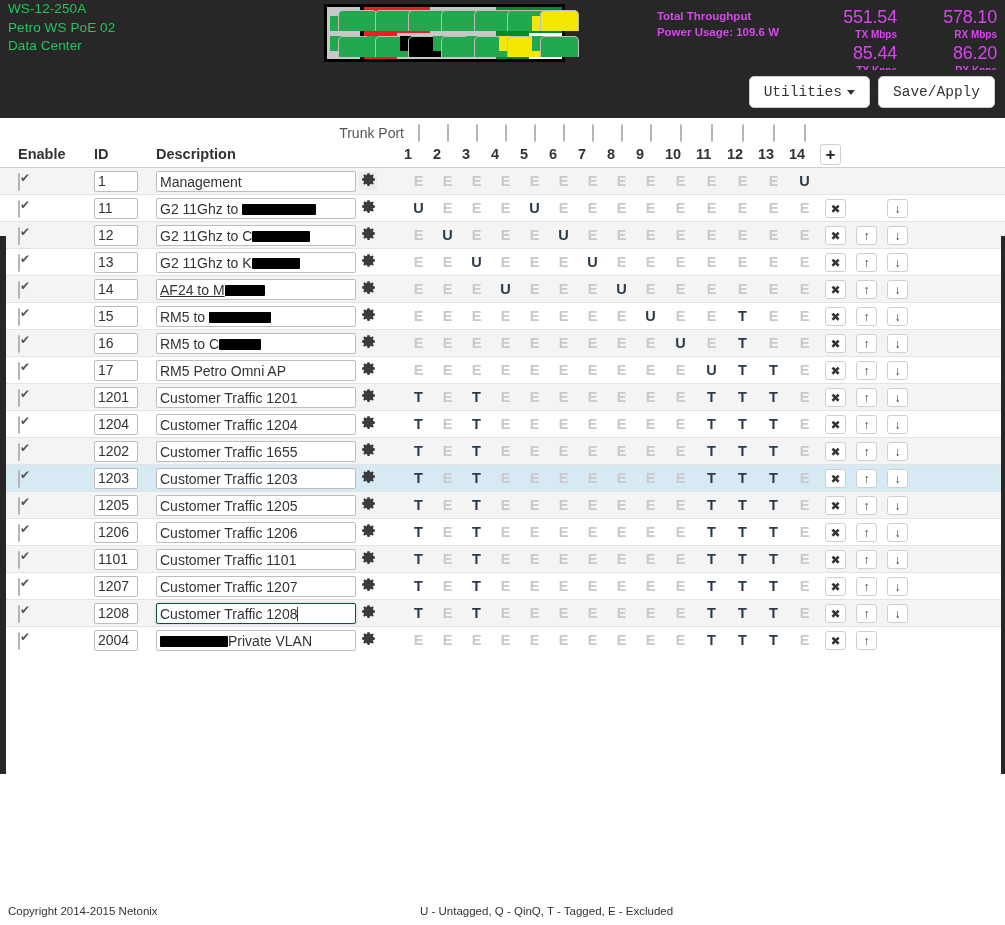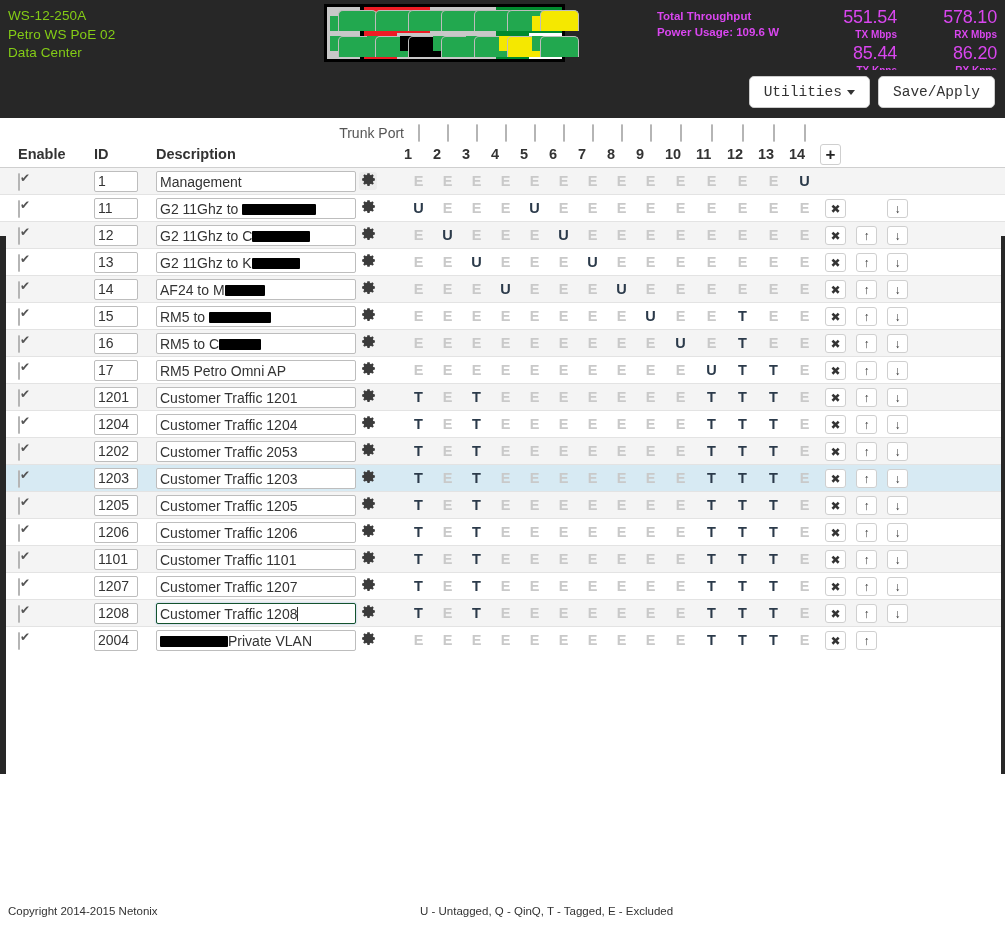--- a/index.html
+++ b/index.html
@@ -13,22 +13,22 @@
   #app { position: relative; width: 1005px; height: 925px; background:#fff; }
 
   
   .header {
     position: relative;
     height: 70px;
     background: #272727;
     width: 1005px;
   }
   .dev-ident {
-    position: absolute; left: 8px; top: 7px;
-    color: #84cc16;
+    position: absolute; left: 8px; top: 0;
+    color: #22c55e;
     font-size: 13.5px;
     line-height: 18.5px;
     white-space: nowrap;
   }
   .dev-ident div { letter-spacing: .1px; }
 
   
   .port-panel {
     position: absolute;
     left: 324px; top: 4px;
@@ -607,21 +607,21 @@
             <td class="center"><span class="abtn">↑</span></td>
             <td class="center"><span class="abtn">↓</span></td>
             <td></td>
           </tr>
           <tr class="prow alt">
             <td></td>
             <td><span class="ck checked"></span></td>
             <td><input type="text" class="inp id" value="14" style=""></td>
             <td></td>
             <td>
-              <div class="inp desc" style="white-space: nowrap; overflow: hidden;"><span>AF24 to M</span><span class="redact" style="width: 40px;"></span></div>
+              <div class="inp desc" style="white-space: nowrap; overflow: hidden; text-decoration: underline;"><span>AF24 to M</span><span class="redact" style="width: 40px;"></span></div>
             </td>
             <td class="center"><span class="gear"><svg width="15" height="15" viewBox="0 0 16 16">
                   <path fill="#3b3b3b" d="M8 5.1a2.9 2.9 0 100 5.8 2.9 2.9 0 000-5.8zm0 4.4a1.5 1.5 0 110-3 1.5 1.5 0 010 3z"></path>
                   <path fill="#3b3b3b" d="M14.4 6.7l-1.3-.2a5.3 5.3 0 00-.5-1.2l.8-1a.5.5 0 000-.7l-1-1a.5.5 0 00-.7 0l-1 .8a5.3 5.3 0 00-1.2-.5L9.3 1.6a.5.5 0 00-.5-.4H7.2a.5.5 0 00-.5.4l-.2 1.3c-.4.1-.8.3-1.2.5l-1-.8a.5.5 0 00-.7 0l-1 1a.5.5 0 000 .7l.8 1c-.2.4-.4.8-.5 1.2l-1.3.2a.5.5 0 00-.4.5v1.6c0 .3.2.5.4.5l1.3.2c.1.4.3.8.5 1.2l-.8 1a.5.5 0 000 .7l1 1c.2.2.5.2.7 0l1-.8c.4.2.8.4 1.2.5l.2 1.3c0 .2.2.4.5.4h1.6c.3 0 .5-.2.5-.4l.2-1.3c.4-.1.8-.3 1.2-.5l1 .8c.2.2.5.2.7 0l1-1a.5.5 0 000-.7l-.8-1c.2-.4.4-.8.5-1.2l1.3-.2c.2 0 .4-.2.4-.5V7.2a.5.5 0 00-.4-.5z"></path>
                 </svg></span></td>
             <td class="mem E">E</td>
             <td class="mem E">E</td>
             <td class="mem E">E</td>
             <td class="mem U">U</td>
             <td class="mem E">E</td>
@@ -793,21 +793,21 @@
             <td class="center"><span class="abtn">↑</span></td>
             <td class="center"><span class="abtn">↓</span></td>
             <td></td>
           </tr>
           <tr class="prow alt">
             <td></td>
             <td><span class="ck checked"></span></td>
             <td><input type="text" class="inp id" value="1202" style=""></td>
             <td></td>
             <td>
-              <div class="inp desc" style="white-space: nowrap; overflow: hidden;"><span>Customer Traffic 2053</span></div>
+              <div class="inp desc" style="white-space: nowrap; overflow: hidden;"><span>Customer Traffic 1655</span></div>
             </td>
             <td class="center"><span class="gear"><svg width="15" height="15" viewBox="0 0 16 16">
                   <path fill="#3b3b3b" d="M8 5.1a2.9 2.9 0 100 5.8 2.9 2.9 0 000-5.8zm0 4.4a1.5 1.5 0 110-3 1.5 1.5 0 010 3z"></path>
                   <path fill="#3b3b3b" d="M14.4 6.7l-1.3-.2a5.3 5.3 0 00-.5-1.2l.8-1a.5.5 0 000-.7l-1-1a.5.5 0 00-.7 0l-1 .8a5.3 5.3 0 00-1.2-.5L9.3 1.6a.5.5 0 00-.5-.4H7.2a.5.5 0 00-.5.4l-.2 1.3c-.4.1-.8.3-1.2.5l-1-.8a.5.5 0 00-.7 0l-1 1a.5.5 0 000 .7l.8 1c-.2.4-.4.8-.5 1.2l-1.3.2a.5.5 0 00-.4.5v1.6c0 .3.2.5.4.5l1.3.2c.1.4.3.8.5 1.2l-.8 1a.5.5 0 000 .7l1 1c.2.2.5.2.7 0l1-.8c.4.2.8.4 1.2.5l.2 1.3c0 .2.2.4.5.4h1.6c.3 0 .5-.2.5-.4l.2-1.3c.4-.1.8-.3 1.2-.5l1 .8c.2.2.5.2.7 0l1-1a.5.5 0 000-.7l-.8-1c.2-.4.4-.8.5-1.2l1.3-.2c.2 0 .4-.2.4-.5V7.2a.5.5 0 00-.4-.5z"></path>
                 </svg></span></td>
             <td class="mem T">T</td>
             <td class="mem E">E</td>
             <td class="mem T">T</td>
             <td class="mem E">E</td>
             <td class="mem E">E</td>

